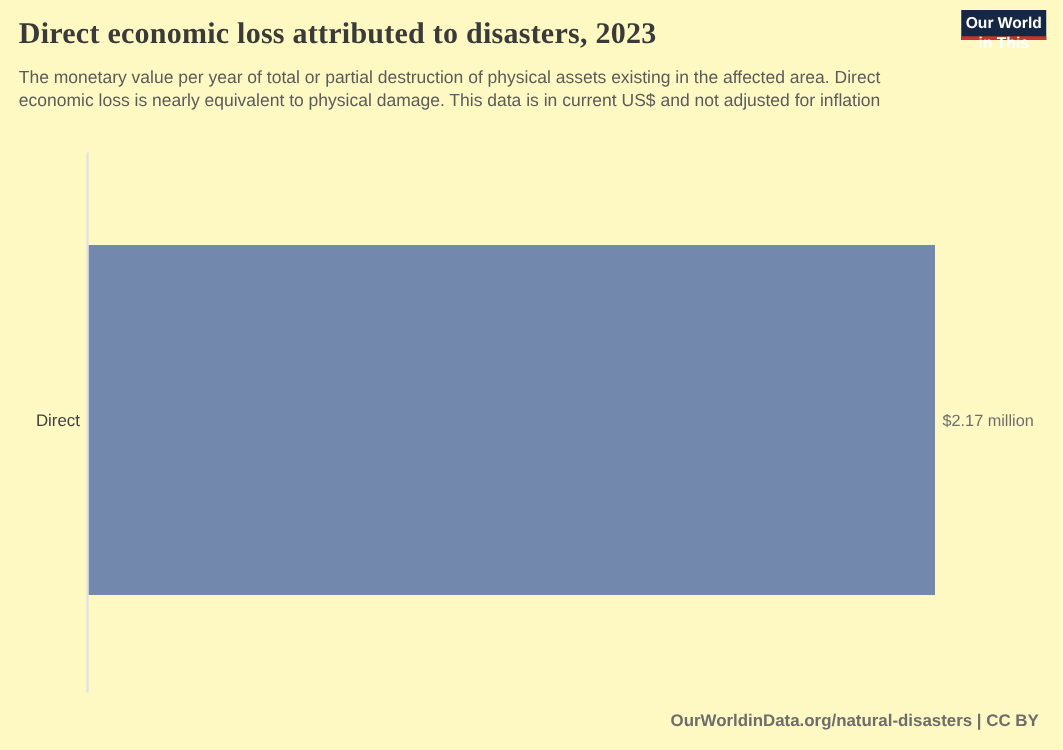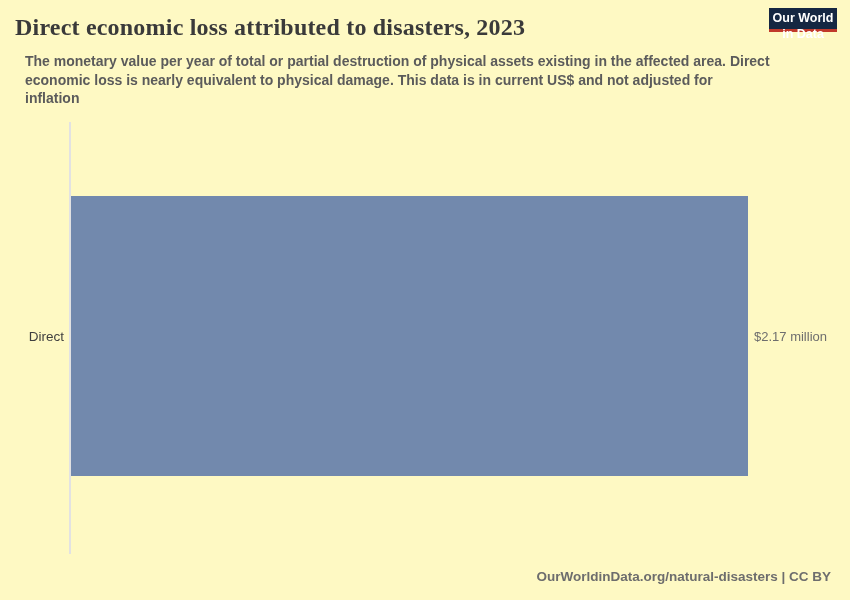--- a/index.html
+++ b/index.html
@@ -21,27 +21,26 @@
     top: 14px;
     font-family: "Liberation Serif", "DejaVu Serif", serif;
     font-size: 24px;
     font-weight: 700;
     color: #3a3a3a;
     letter-spacing: 0.2px;
     white-space: nowrap;
   }
   .chart-subtitle {
     position: absolute;
-    left: 25px;
+    left: 15px;
     top: 52px;
     width: 745px;
     font-size: 14px;
     line-height: 18.5px;
     color: #5b5b5b;
-    font-weight: bold;
   }
 
   
   .owid-logo {
     position: absolute;
     left: 769px;
     top: 8px;
     width: 68px;
     height: 24px;
     background: #152742;
@@ -121,21 +120,21 @@
 </style>
 </head>
 <body>
 
 <div class="page">
 
   <h1 class="chart-title">Direct economic loss attributed to disasters, 2023</h1>
 
   <div class="owid-logo">
     <div>Our World</div>
-    <div>in Data</div>
+    <div>in This</div>
   </div>
 
   <p class="chart-subtitle">The monetary value per year of total or partial destruction of physical assets existing in the affected area. Direct economic loss is nearly equivalent to physical damage. This data is in current US$ and not adjusted for inflation</p>
 
   <div class="axis-line"></div>
 
   <div class="entity-label">Direct</div>
 
   <div class="plot-area">
     <div class="bar" style="width: 100%; background: rgb(114, 137, 173);"></div>

